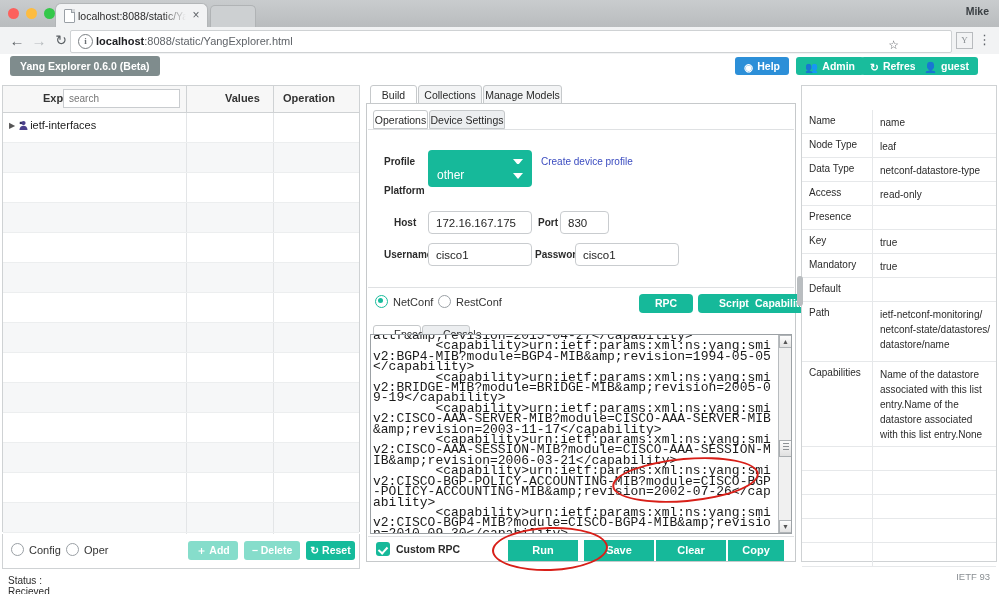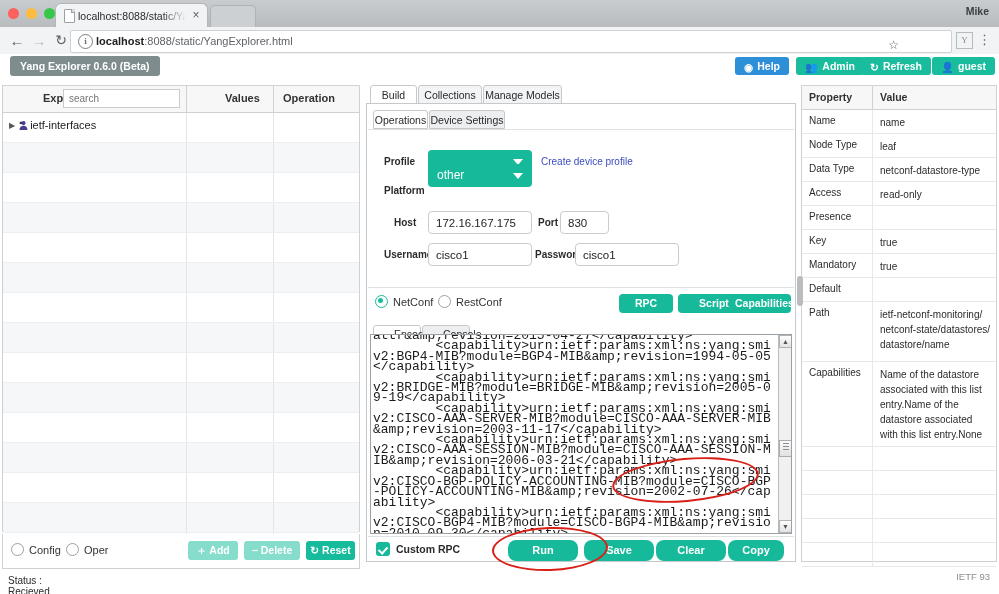--- a/index.html
+++ b/index.html
@@ -61,21 +61,21 @@
   .brand{position:absolute;left:10px;top:56px;height:20px;background:#7f8c8d;
     border-radius:3px;color:#fff;font-size:10.5px;font-weight:bold;
     line-height:20px;padding:0 10px;}
   .tbtn{position:absolute;top:57px;height:18px;border-radius:3px;color:#fff;
     font-size:10.5px;font-weight:bold;line-height:18px;padding:0 9px;cursor:pointer;
     white-space:nowrap;}
   .tbtn .gi{display:inline-block;margin-right:4px;vertical-align:-1px;}
   #btn-help{right:210px;background:#2c8fd8;}
   #btn-admin{right:135px;background:#19bc9c;}
   #btn-refresh{right:68px;background:#19bc9c;}
-  #btn-guest{right:4px;background:#19bc9c;}
+  #btn-guest{right:21px;background:#19bc9c;}
 
   
   .panelwrap{position:absolute;left:0;top:85px;}
   
   .leftpanel{position:absolute;left:2px;top:0;width:358px;height:447px;
     border:1px solid #cfd2d4;background:#fff;box-sizing:border-box;}
   .lhead{position:absolute;left:0;top:0;width:100%;height:27px;
     background:#f7f7f7;border-bottom:1px solid #cfd2d4;box-sizing:border-box;}
   .lhead .t{position:absolute;top:6px;font-size:11px;font-weight:bold;color:#333;}
   .lhead .t.a{left:4px;padding-left:36px;}
@@ -129,21 +129,21 @@
     color:#fff;font-size:12px;line-height:23px;padding-left:9px;box-sizing:border-box;cursor:pointer;}
   .gsel .arw{position:absolute;right:9px;top:9px;width:0;height:0;
     border-left:5px solid transparent;border-right:5px solid transparent;border-top:6px solid #fff;}
   .lnk{position:absolute;font-size:10px;color:#3b4cc0;cursor:pointer;}
   .tin{position:absolute;height:23px;border:1px solid #c9cccf;border-radius:4px;
     background:#fff;font-size:11.5px;color:#1f1f1f;padding:0 7px;box-sizing:border-box;
     line-height:21px;outline:none;font-family:"Liberation Sans",sans-serif;}
   .protorow{position:absolute;left:1px;top:183px;width:426px;height:29px;
     border-top:1px solid #dfe1e3;}
   .gbtn{position:absolute;height:19px;border-radius:4px;background:#16b99a;color:#fff;
-    font-size:10.5px;font-weight:bold;line-height:19px;text-align:center;cursor:pointer;}
+    font-size:10.5px;font-weight:bold;line-height:19px;text-align:center;cursor:pointer;margin-left:20px;}
   .enctabs{position:absolute;left:6px;top:213px;height:18px;}
   .etab{position:absolute;top:8px;height:18px;border:1px solid #c6c9cb;
     font-size:10.5px;color:#2a2a2a;line-height:17px;text-align:center;cursor:pointer;
     box-sizing:border-box;border-radius:3px 3px 0 0;background:#fff;padding-left:20px;}
   .etab.inactive{background:#eceef0;}
   .xmlarea{position:absolute;left:3px;top:230px;width:422px;height:200px;
     border:1px solid #9ca1a5;background:#fff;box-sizing:border-box;overflow:hidden;}
   .xmltext{position:absolute;left:2px;top:-4px;width:404px;
     font-family:"Liberation Mono",monospace;font-size:13px;line-height:10.4px;
     color:#1a1a1a;white-space:pre-wrap;word-break:break-all;}
@@ -158,21 +158,21 @@
     background:linear-gradient(#fbfbfb,#e0e0e0);border:1px solid #a9adb0;box-sizing:border-box;cursor:pointer;}
   .vscroll .thumb:after{content:"";position:absolute;left:3px;top:5px;width:6px;height:1px;
     background:#8c9094;box-shadow:0 3px 0 #8c9094,0 -3px 0 #8c9094;}
   .actionbar{position:absolute;left:1px;top:432px;width:426px;height:26px;
     border-top:1px solid #dfe1e3;}
   .chk{position:absolute;left:8px;top:5px;width:14px;height:14px;border-radius:3px;
     background:#16b99a;cursor:pointer;}
   .chk:after{content:"";position:absolute;left:3.5px;top:2.5px;width:4px;height:7px;
     border:solid #fff;border-width:0 2px 2px 0;transform:rotate(42deg);}
   .chklbl{position:absolute;left:28px;top:6px;font-size:10.5px;color:#2b2b2b;font-weight:bold;}
-  .abtn{position:absolute;top:3px;height:21px;border-radius:8px;background:#16b99a;
+  .abtn{position:absolute;top:3px;height:21px;border-radius:0;background:#16b99a;
     color:#fff;font-size:11px;font-weight:bold;line-height:21px;text-align:center;cursor:pointer;}
 
   
   .rightpanel{position:absolute;left:801px;top:0;width:196px;height:477px;
     border:1px solid #cfd2d4;background:#fff;box-sizing:border-box;}
   .rhead{position:absolute;left:0;top:0;width:100%;height:24px;background:#f7f7f7;
     border-bottom:1px solid #cfd2d4;box-sizing:border-box;}
   .rhead .t{position:absolute;top:5px;font-size:10.5px;font-weight:bold;color:#333;}
   .rhead .t.p{left:7px;}
   .rhead .t.v{left:78px;}
@@ -391,25 +391,20 @@
         <span class="chklbl">Custom RPC</span>
         <span class="abtn" style="left:140px;width:70px">Run</span>
         <span class="abtn" style="left:216px;width:70px">Save</span>
         <span class="abtn" style="left:288px;width:70px">Clear</span>
         <span class="abtn" style="left:360px;width:56px">Copy</span>
       </div>
     </div>
   </div>
 
   <div class="rightpanel">
-    <div class="rhead">
-      <span class="t p">Property</span>
-      <span class="psep" style="position:absolute;left:70px;top:0;width:1px;height:100%;background:#cfd2d4"></span>
-      <span class="t v">Value</span>
-    </div>
     <div id="prop-rows" style="position:absolute;left:0;top:24px;width:100%;">
         <div class="prow" style="height: 24px;">
           <span class="psep"></span>
           <span class="k">Name</span>
           <span class="v">name</span>
         </div>
         <div class="prow" style="height: 24px;">
           <span class="psep"></span>
           <span class="k">Node Type</span>
           <span class="v">leaf</span>

